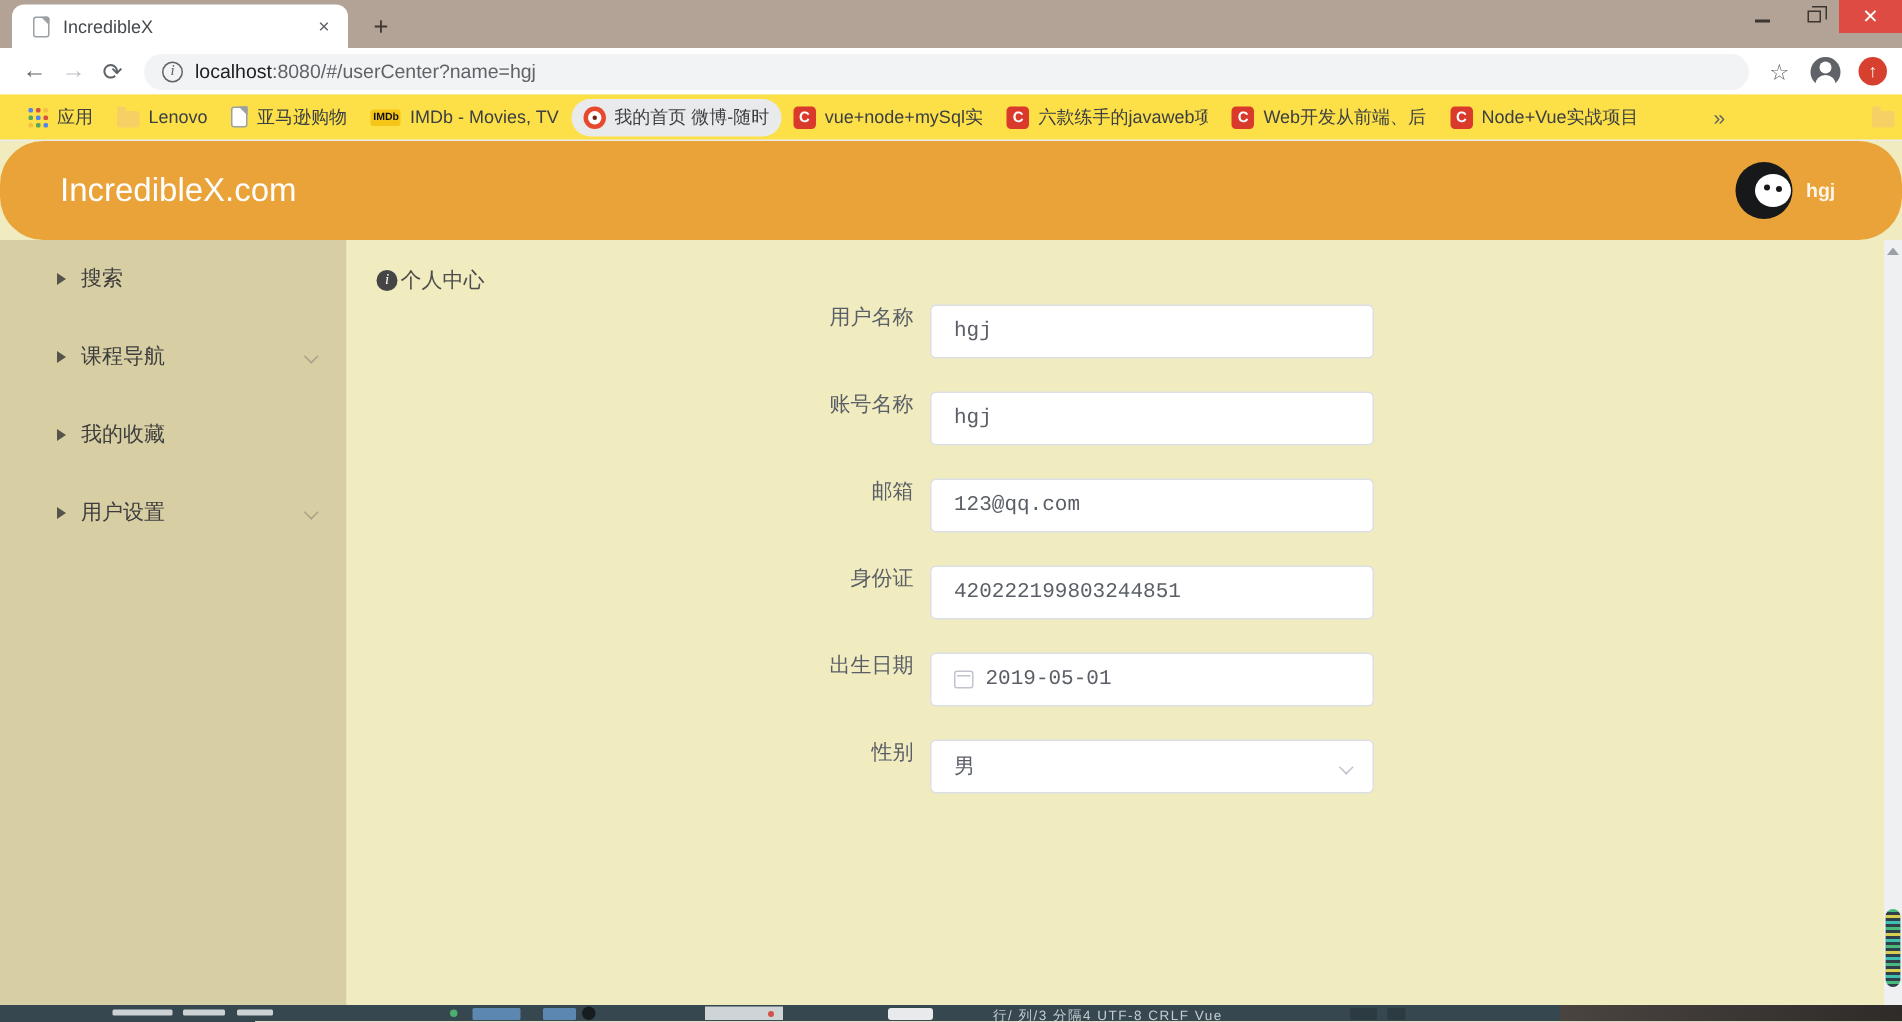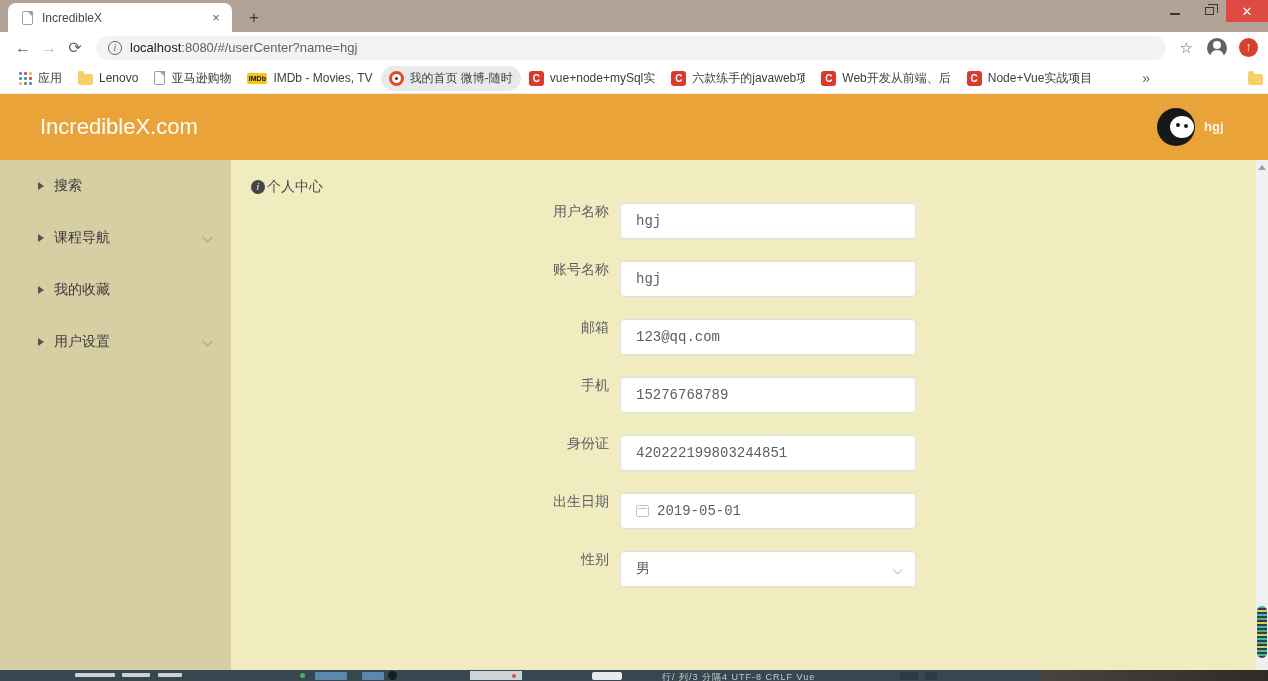--- a/index.html
+++ b/index.html
@@ -37,21 +37,21 @@
   .url-host { color:#202124; }
   .url-rest { color:#5f6368; }
   .star-icon { font-size:15px; color:#5f6368; margin:0 6px; }
   .profile-icon { width:20px; height:20px; border-radius:50%; background:#5f6368; margin:0 8px; position:relative; flex:0 0 auto; }
   .profile-icon::before { content:""; position:absolute; left:6px; top:3px; width:8px; height:8px; border-radius:50%; background:#fff; }
   .profile-icon::after { content:""; position:absolute; left:3px; top:12px; width:14px; height:10px; border-radius:7px 7px 0 0; background:#fff; }
   .update-icon { width:19px; height:19px; border-radius:50%; background:#d7402f; color:#fff; font-size:12px;
               line-height:19px; text-align:center; margin-left:4px; flex:0 0 auto; }
 
   
-  .bookmarks { height:31px; background:#ffffff; display:flex; align-items:center; padding:0 10px; border-bottom:1px solid #ececec;gap:36px; }
+  .bookmarks { height:31px; background:#fde047; display:flex; align-items:center; padding:0 10px; border-bottom:1px solid #ececec;gap:36px; }
   .bm-item { display:flex; align-items:center; gap:6px; padding:4px 8px; border-radius:14px; font-size:12px;
              color:#3c4043; white-space:nowrap; overflow:hidden; max-width:150px; flex:0 0 auto; }
   .bm-item.active { background:#e9eaec; }
   .bm-label { overflow:hidden; text-overflow:clip; white-space:nowrap; }
   .bm-icon { flex:0 0 auto; display:flex; align-items:center; justify-content:center; }
   .bm-icon.apps-grid { width:14px; height:14px; position:relative; }
   .bm-icon.apps-grid::before { content:""; position:absolute; left:1px; top:1px; width:3px; height:3px; border-radius:1px;
       background:#5383ec; box-shadow:5px 0 0 #d85140,10px 0 0 #f1bf42,0 5px 0 #58a55c,5px 5px 0 #5383ec,
       10px 5px 0 #d85140,0 10px 0 #f1bf42,5px 10px 0 #58a55c,10px 10px 0 #5383ec; }
   .bm-icon.folder { width:15px; height:11px; background:#f7d065; border-radius:1px 2px 2px 2px; position:relative; margin-top:2px; }
@@ -60,21 +60,21 @@
   .bm-icon.page::before { content:""; position:absolute; right:-1px; top:-1px; border:3px solid #9aa0a6; border-left-color:transparent; border-bottom-color:transparent; }
   .bm-icon.imdb { background:#f5c518; color:#111; font-size:7px; font-weight:bold; border-radius:2px; width:20px; height:11px; letter-spacing:0; }
   .bm-icon.weibo { width:15px; height:15px; border-radius:50%; background:#e6492d; position:relative; }
   .bm-icon.weibo::before { content:""; position:absolute; left:3px; top:3px; width:9px; height:9px; border-radius:50%; background:#fff; }
   .bm-icon.weibo::after { content:""; position:absolute; left:6px; top:6px; width:3px; height:3px; border-radius:50%; background:#7a2014; }
   .bm-icon.csdn { width:15px; height:15px; background:#d93a2b; color:#fff; border-radius:3px; font-size:10px; font-weight:bold; }
   .bm-overflow { margin-left:auto; color:#5f6368; font-size:14px; padding:0 6px; }
   .bm-divider { width:1px; height:16px; background:#dadce0; margin:0 6px; }
 
   
-  .site-header { position:relative; height:66px; background:#eaa338; }
+  .site-header { position:relative; height:66px; background:#eaa338;border-radius:29px; }
   .logo { position:absolute; left:40px; top:0; line-height:66px; font-size:22px; color:#fefefe; }
   .avatar { position:absolute; left:1157px; top:14px; width:38px; height:38px; border-radius:50%; background:#17181a; overflow:hidden; }
   .avatar::before { content:""; position:absolute; left:13px; top:8px; width:24px; height:22px; border-radius:50%; background:#fff; }
   .avatar::after { content:""; position:absolute; left:19px; top:15px; width:4px; height:4px; border-radius:50%; background:#17181a; box-shadow:8px 1px 0 #17181a; }
   .header-user { position:absolute; left:1204px; top:0; line-height:66px; font-size:13px; font-weight:bold; color:#fdf6e8; }
 
   
   .content { position:relative; display:flex; height:510px; }
   .sidebar { width:231px; background:#d7cea4; flex:0 0 auto; }
   .side-item { position:relative; height:52px; display:flex; align-items:center; padding-left:38px; }
@@ -275,28 +275,20 @@
 
   <div class="form-row type-text">
     <span class="field-label">邮箱</span>
     <div class="field-box">
 
       <span class="field-value">123@qq.com</span>
 
     </div>
   </div>
 
-  <div class="form-row type-text">
-    <span class="field-label">手机</span>
-    <div class="field-box">
-
-      <span class="field-value">15276768789</span>
-
-    </div>
-  </div>
 
   <div class="form-row type-text">
     <span class="field-label">身份证</span>
     <div class="field-box">
 
       <span class="field-value">420222199803244851</span>
 
     </div>
   </div>
 

